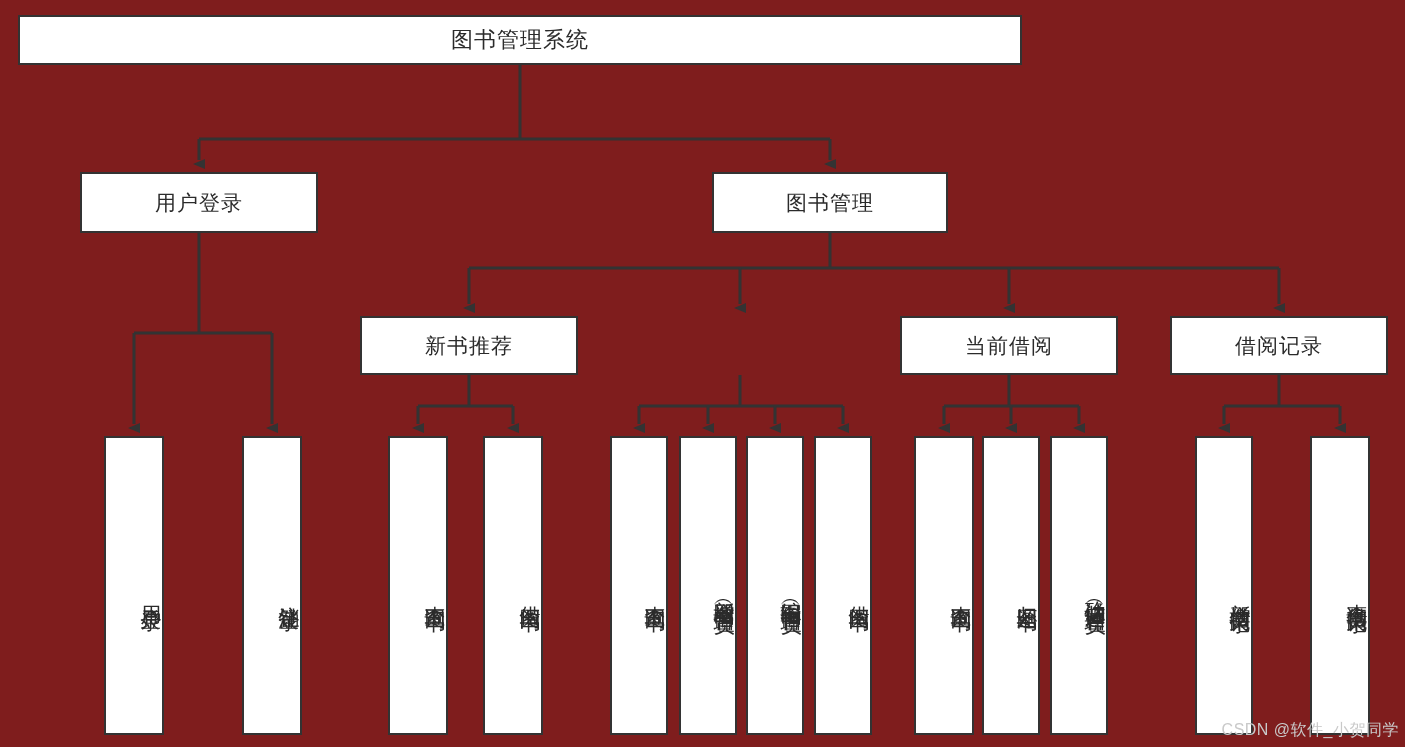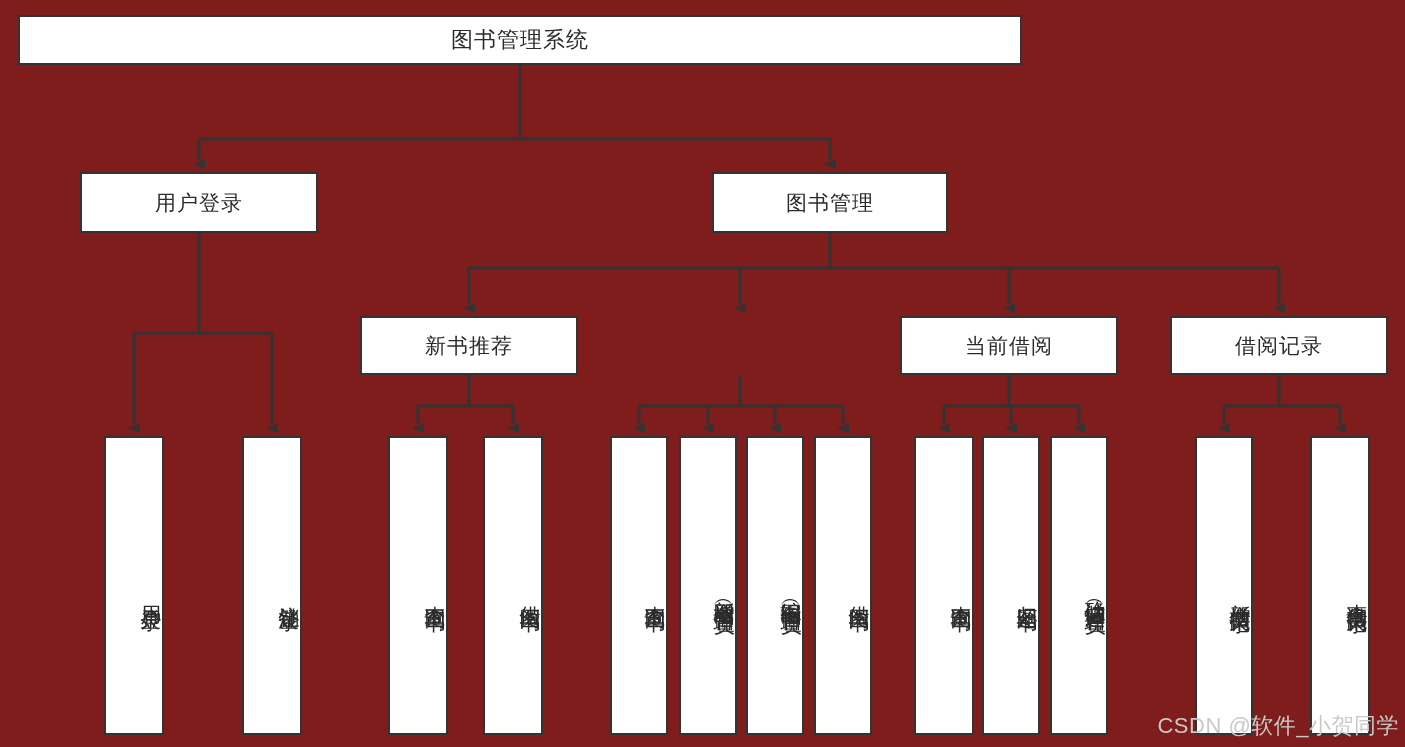--- a/index.html
+++ b/index.html
@@ -50,21 +50,21 @@
     justify-content: center;
     white-space: nowrap;
   }
   .node.root {
     font-size: 22px;
   }
   .watermark {
     position: absolute;
     right: 6px;
     bottom: 6px;
-    font-size: 22px;
+    font-size: 16px;
     color: #c9c9c9;
     letter-spacing: 0.5px;
     white-space: nowrap;
   }
 </style>
 </head>
 <body>
 
 <div id="canvas">
 

